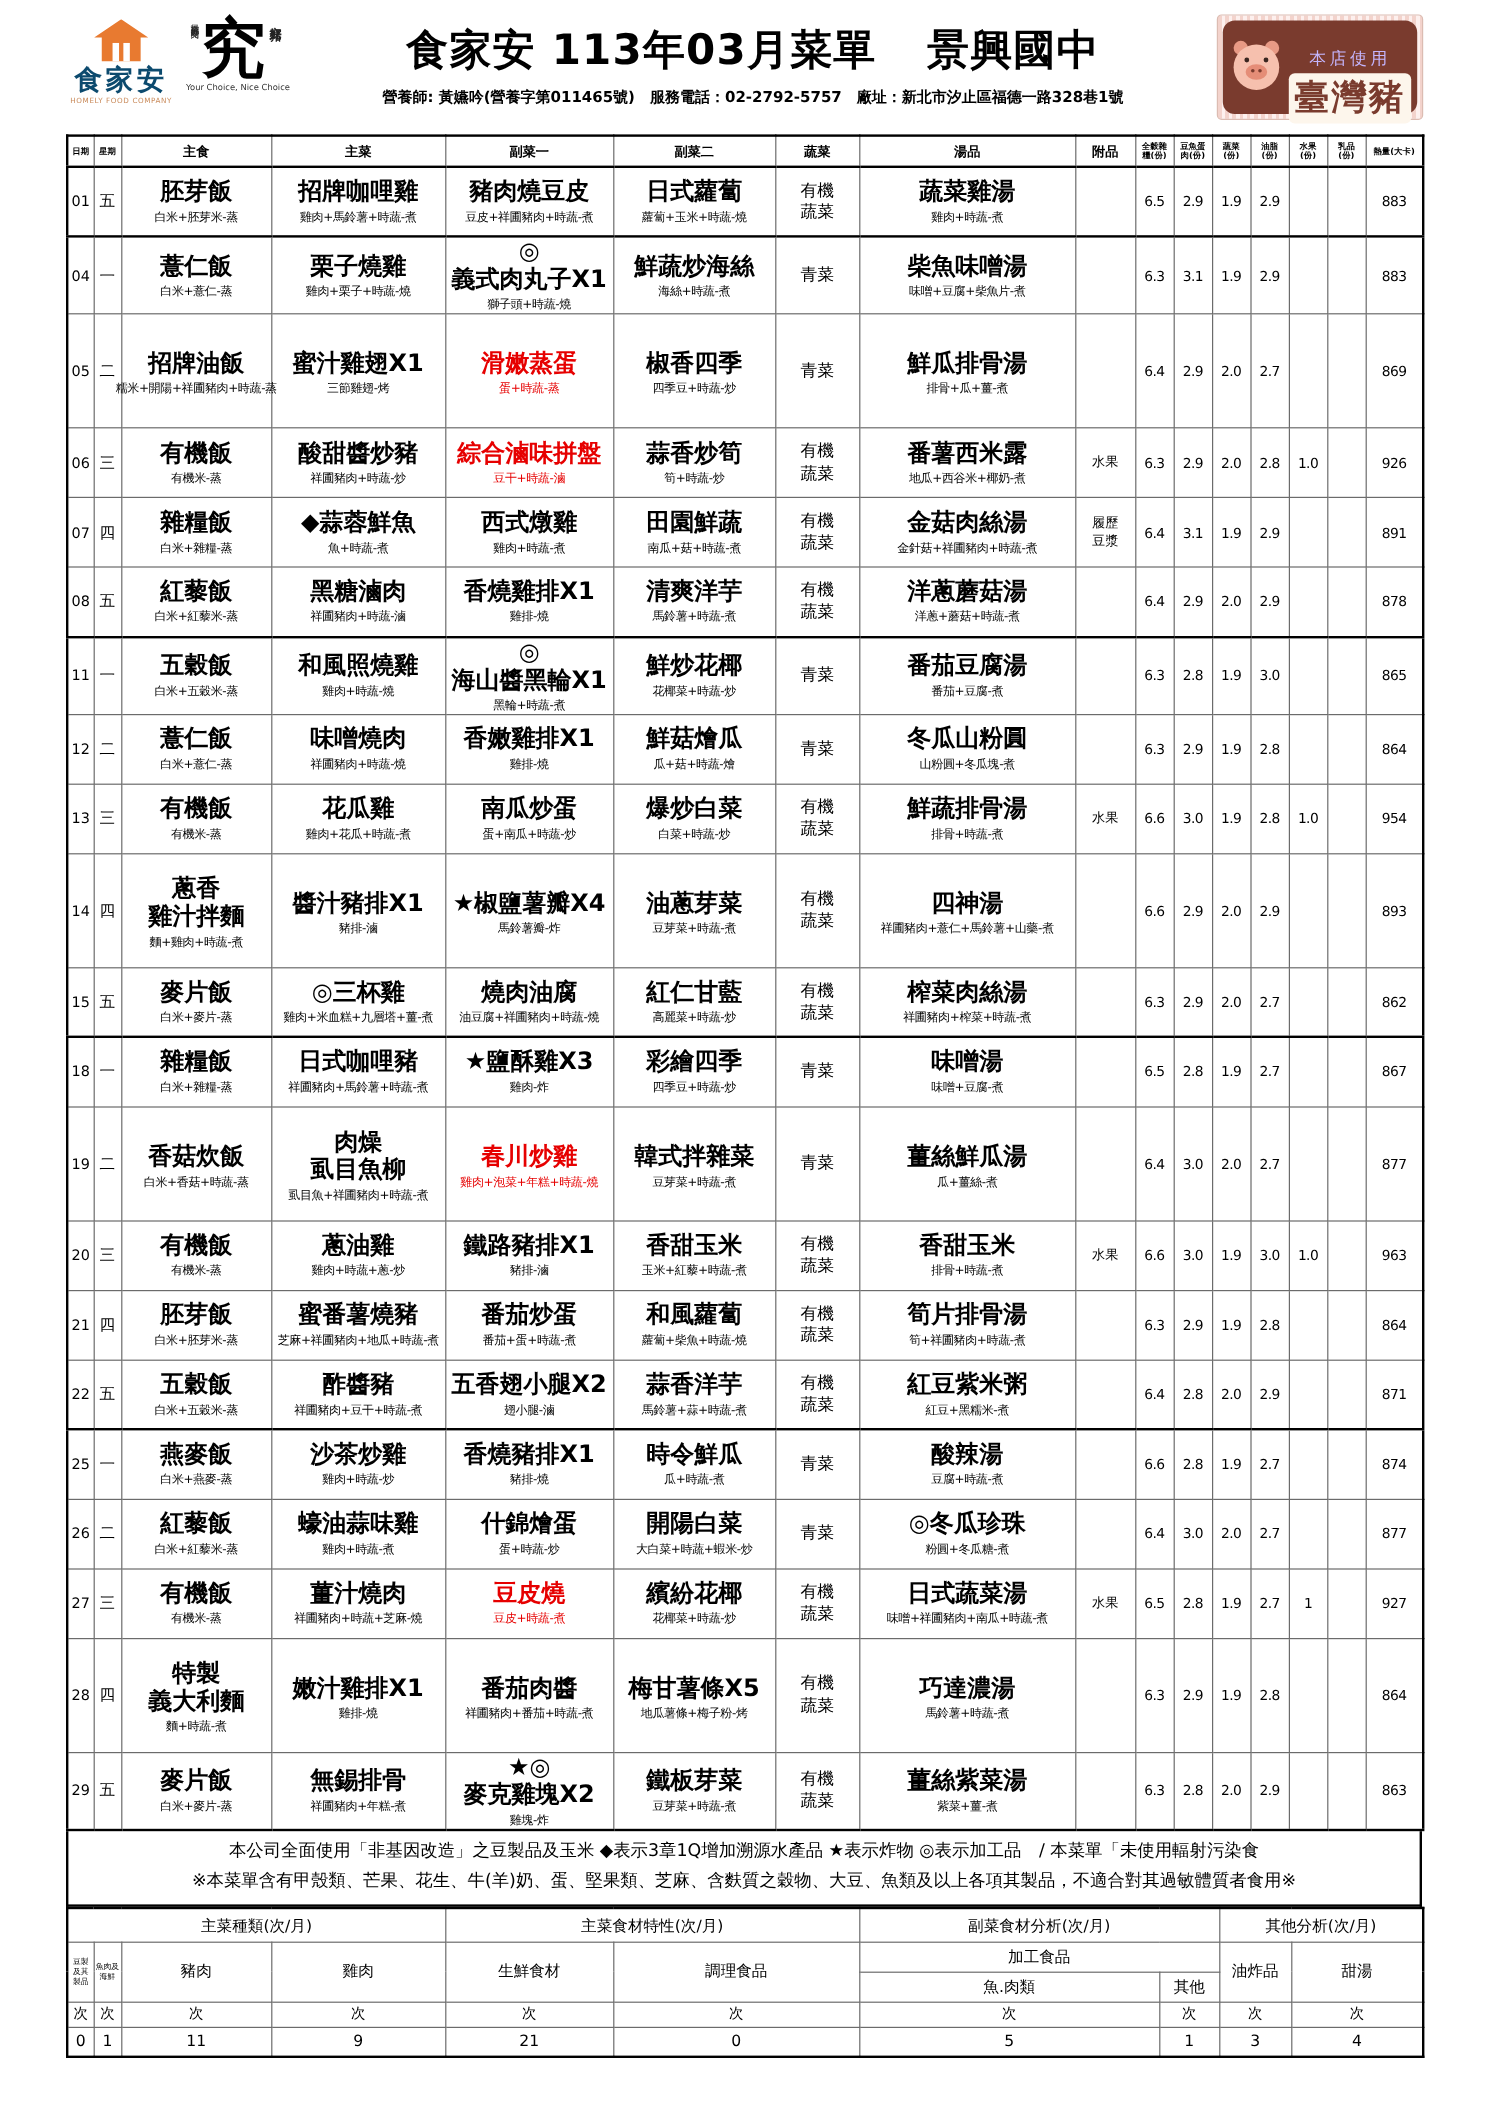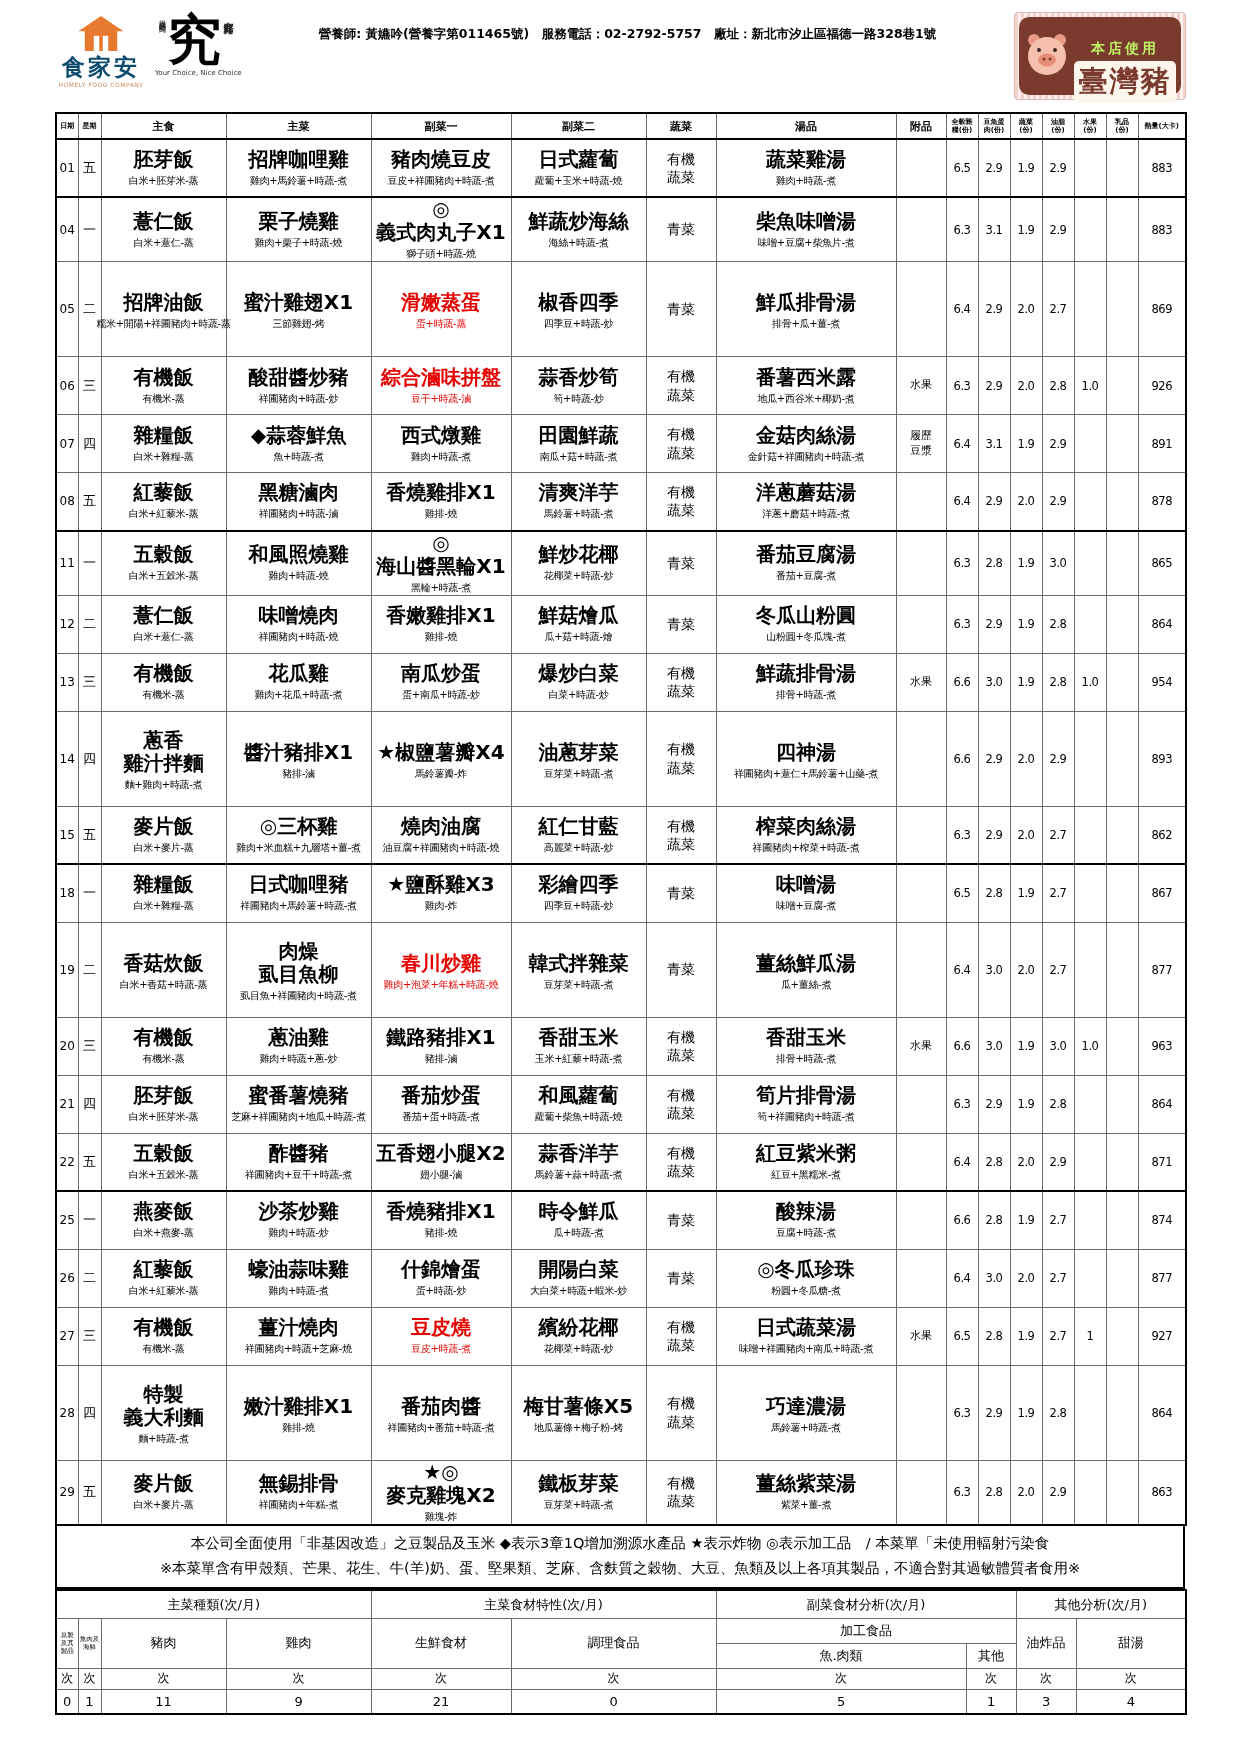--- a/index.html
+++ b/index.html
@@ -16,21 +16,21 @@
   .jiu-big{font-size:54px;font-weight:bold;line-height:.95;}
   .v-txt.right{font-size:10px;font-weight:bold;}
   .jiu-cap{position:absolute;left:8px;bottom:2px;font-size:7px;white-space:nowrap;color:#333;}
   .title-blk{flex:1;text-align:center;padding-top:6px;}
   .title{font-size:35px;font-weight:bold;letter-spacing:1px;white-space:nowrap;}
   .title .school{margin-left:42px;}
   .info{font-size:12.5px;font-weight:bold;margin-top:8px;white-space:nowrap;}
   .badge{width:172px;height:88px;background:repeating-linear-gradient(90deg,#f3d3cc 0 3px,#fdf0ee 3px 6px);border:1px solid #dcbcb2;border-radius:4px;padding:4px;box-sizing:border-box;}
   .badge-in{background:#7a3b2e;border-radius:10px;height:100%;display:flex;align-items:center;gap:4px;padding:3px 5px;box-sizing:border-box;}
   .badge-right{flex:1;text-align:center;}
-  .badge-top{color:#bef264;font-size:14px;font-weight:bold;letter-spacing:3px;margin-top:30px;}
+  .badge-top{color:#c4b5fd;font-size:14px;font-weight:normal;letter-spacing:3px;margin-top:30px;}
   .badge-main{background:#fdf6ec;color:#7a3b2e;font-size:29px;font-weight:bold;letter-spacing:2px;border-radius:5px;margin-top:3px;padding:1px 0;}
 
   
   table{border-collapse:collapse;table-layout:fixed;width:1130px;}
   .menu-table{border:2px solid #000;}
   .menu-table th,.menu-table td{border:1px solid #6b6b6b;text-align:center;vertical-align:middle;padding:0;}
   .menu-table thead tr{height:26px;}
   .menu-table thead th{border-bottom:2px solid #000;font-size:11px;font-weight:bold;}
   .menu-table thead th.tiny{font-size:7px;font-weight:bold;line-height:1.2;padding:0 2px;}
   .menu-table tbody tr{height:58px;}
@@ -82,20 +82,23 @@
     </div>
 
     <div class="logo-jiu">
       <div class="v-txt">最講究的好豬肉</div>
       <div class="jiu-big">究</div>
       <div class="v-txt right">究好豬</div>
       <div class="jiu-cap">Your Choice, Nice Choice</div>
     </div>
 
     <div class="title-blk">
+      <div class="title">
+        <span>食家安 113年03月菜單</span><span class="school">景興國中</span>
+      </div>
       <div class="info">營養師: 黃嬿吟(營養字第011465號)　服務電話：02-2792-5757　廠址：新北市汐止區福德一路328巷1號</div>
     </div>
 
     <div class="badge">
       <div class="badge-in">
         <span>
           <svg width="46" height="46" viewBox="0 0 46 46">
             <circle cx="10" cy="9" r="6" fill="#e89a85"></circle>
               <circle cx="36" cy="9" r="6" fill="#e89a85"></circle>
             <circle cx="23" cy="25" r="19" fill="#f6c0ae"></circle>

